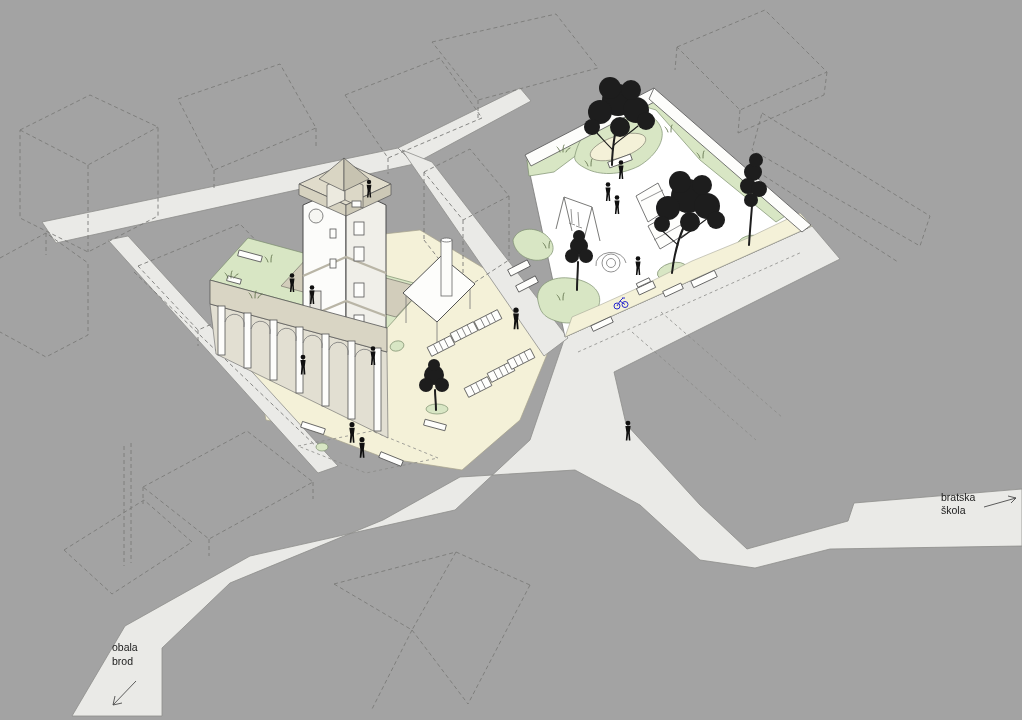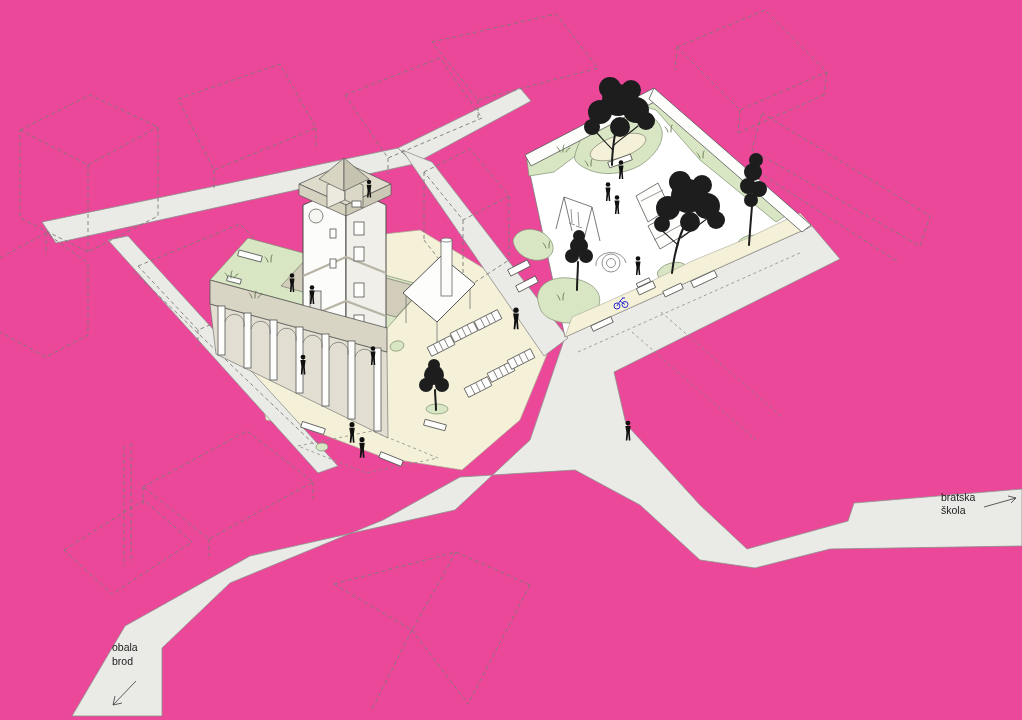--- a/index.html
+++ b/index.html
@@ -1,16 +1,16 @@
 <!DOCTYPE html>
 <html><head>
 <meta charset="utf-8">
 <style>
   html,body{margin:0;padding:0;background:#fff;}
-  .stage{position:relative;width:1022px;height:720px;background:#ec4899;overflow:hidden;}
+  .stage{position:relative;width:1022px;height:720px;background:#a3a3a3;overflow:hidden;}
   svg{display:block;}
   .dash{fill:none;stroke:#7a7a78;stroke-width:0.9;stroke-dasharray:4 3;}
   .dashf{fill:none;stroke:#8a8a88;stroke-width:0.8;stroke-dasharray:3 3;}
   .edge{stroke:#8e8e8b;stroke-width:0.8;}
   .ln{fill:none;stroke:#4b4b4b;stroke-width:0.9;}
   .thin{fill:none;stroke:#777;stroke-width:0.8;}
   .white{fill:#fdfdfb;stroke:#555;stroke-width:0.8;}
   .lawn{fill:#d8e6c4;stroke:#7d8f6e;stroke-width:0.7;}
   .furn{fill:#fefefc;stroke:#555;stroke-width:0.8;}
   .tree{fill:#1d1d1d;}

